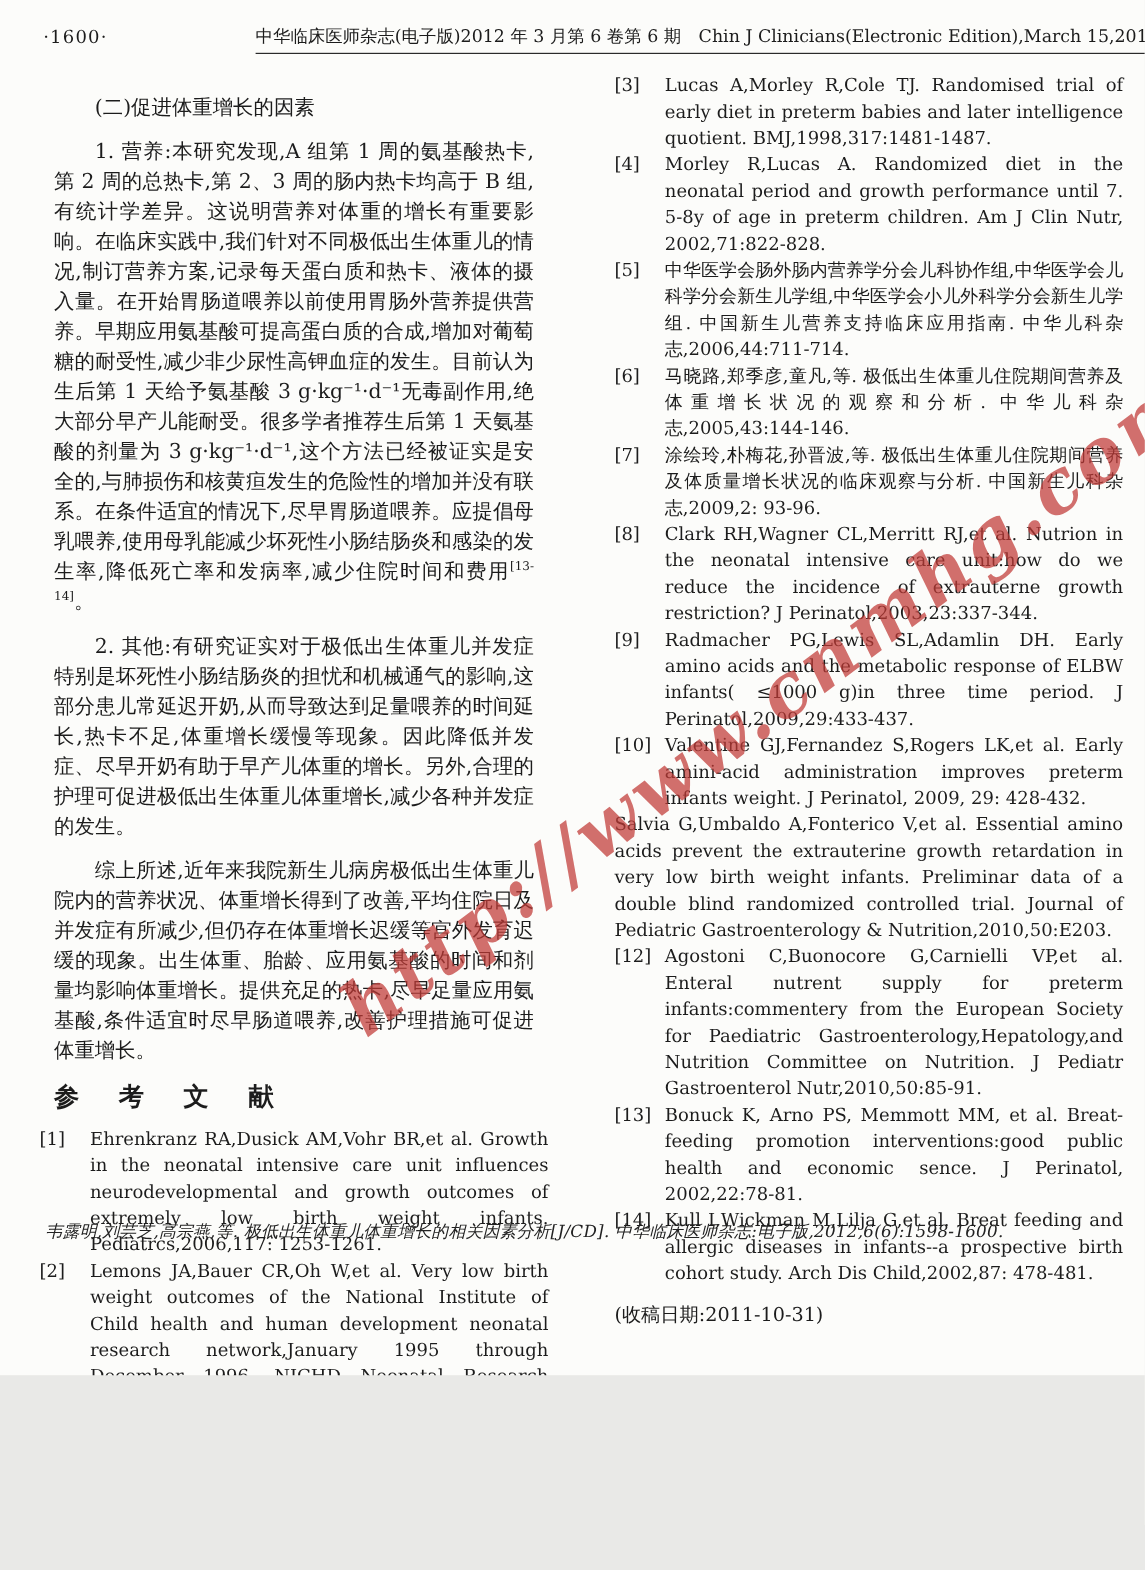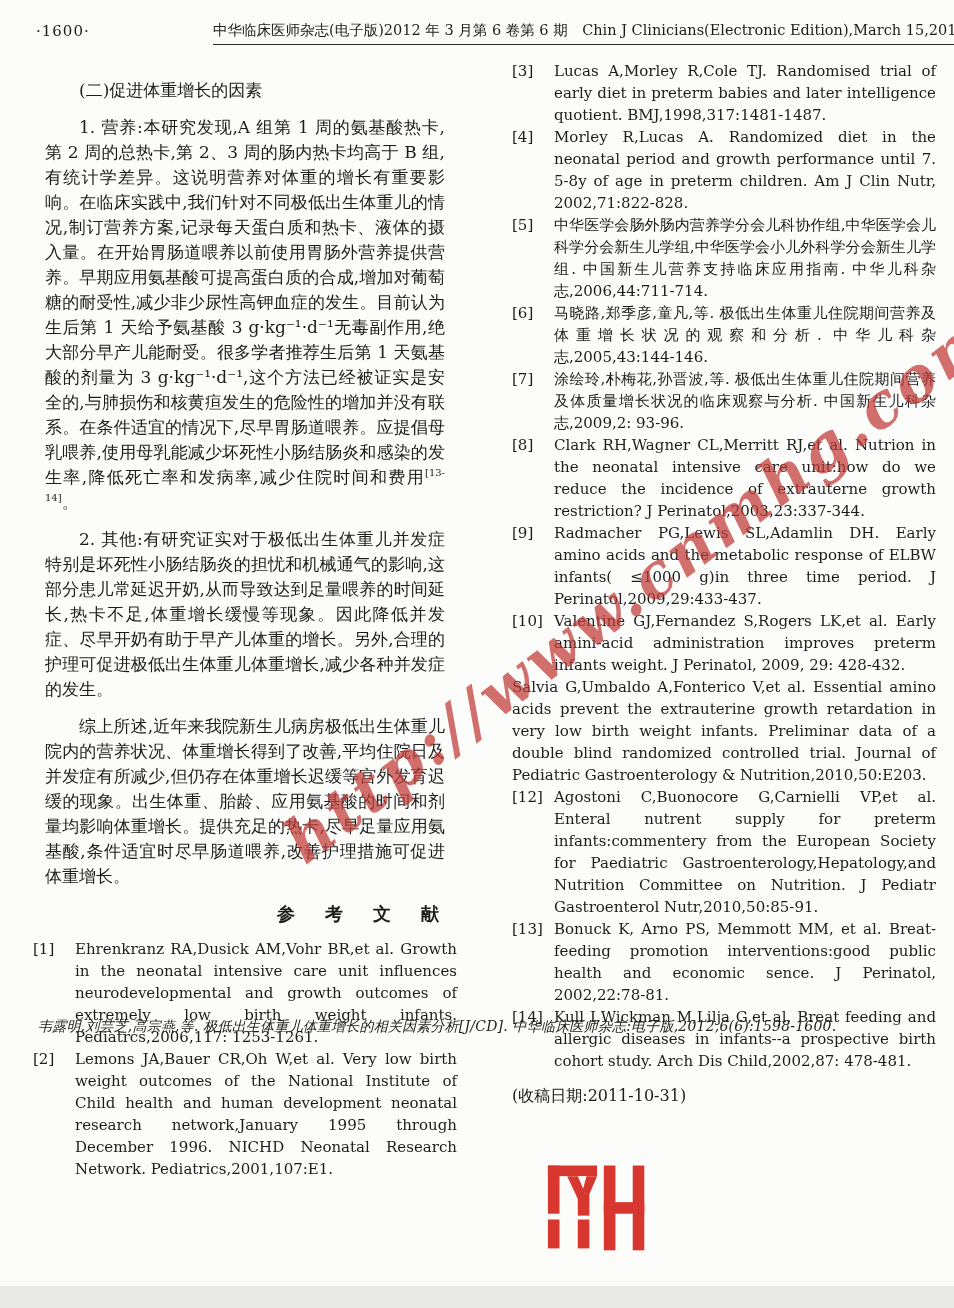--- a/index.html
+++ b/index.html
@@ -1,32 +1,32 @@
 <!DOCTYPE html>
 <html><head>
 <meta charset="utf-8">
 <style>
   html,body{margin:0;padding:0;}
   body{width:954px;height:1308px;background:#e9e9e7;font-family:"DejaVu Serif","Liberation Serif",serif;}
-  .page{position:relative;width:954px;height:1286px;background:#fcfcfa;overflow:hidden;color:#1c1c1c;}
+  .page{position:relative;width:954px;height:1146px;background:#fcfcfa;overflow:hidden;color:#1c1c1c;}
 
   
   .hdr-page-no{position:absolute;left:36px;top:22px;font-size:15px;letter-spacing:1px;}
   .hdr-journal{position:absolute;left:213px;top:21px;width:741px;font-size:14.5px;white-space:nowrap;}
   .hdr-rule{position:absolute;left:213px;top:44px;width:741px;border-top:1.6px solid #2a2a2a;}
 
   
   .col{position:absolute;top:66px;width:424px;font-size:17px;line-height:25px;text-align:justify;}
   .col-left{left:33px;}
   .col-right{left:512px;top:60px;}
   .col p{margin:12px;text-indent:2em;}
   .sec-head{text-indent:2em;margin:0;}
   sup.cite{font-size:10px;vertical-align:super;line-height:0;}
 
-  .refs-head{margin:14px 0 12px 0;text-align:right;font-weight:bold;font-size:18px;letter-spacing:6px;text-indent:0 !important;}
+  .refs-head{margin:14px 0 12px 0;text-align:left;font-weight:bold;font-size:21px;letter-spacing:6px;text-indent:0 !important;}
 
   .ref-list{margin:0;padding:0;font-size:15px;line-height:22px;}
   .ref-row{display:flex;margin:0;}
   .ref-num{flex:0 0 42px;text-align:left;}
   .ref-text{flex:1;text-align:justify;}
 
   .sign-line{font-size:16px;text-align:left;padding-right:28px;line-height:32px;margin-top:8px;}
 
   
   .footer-cite{position:absolute;left:38px;top:1018px;width:900px;font-size:14px;font-style:italic;letter-spacing:.2px;color:#222;}

